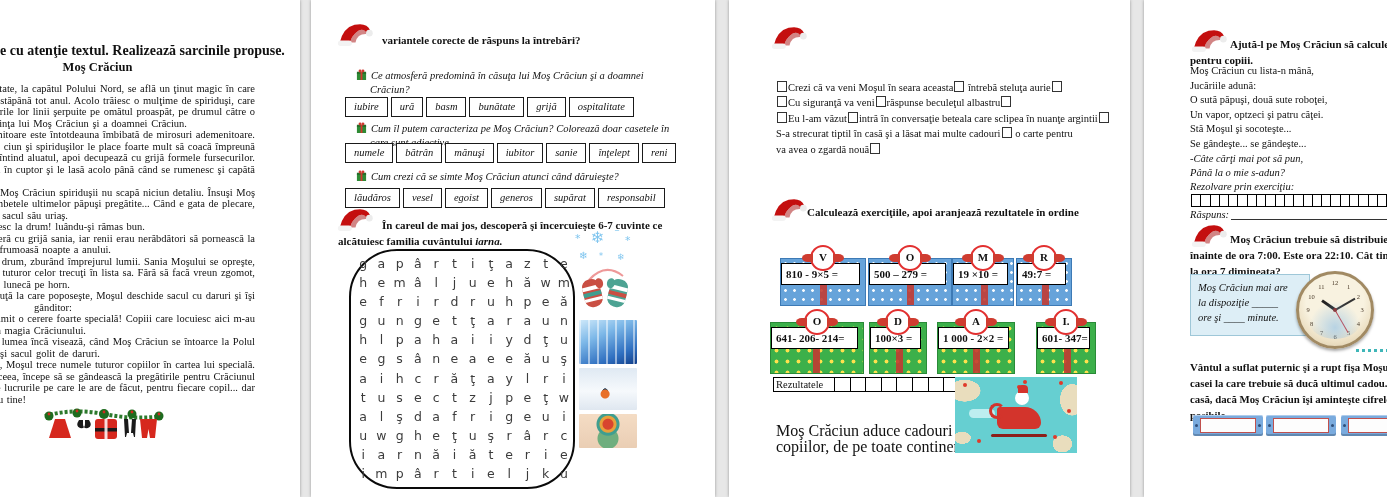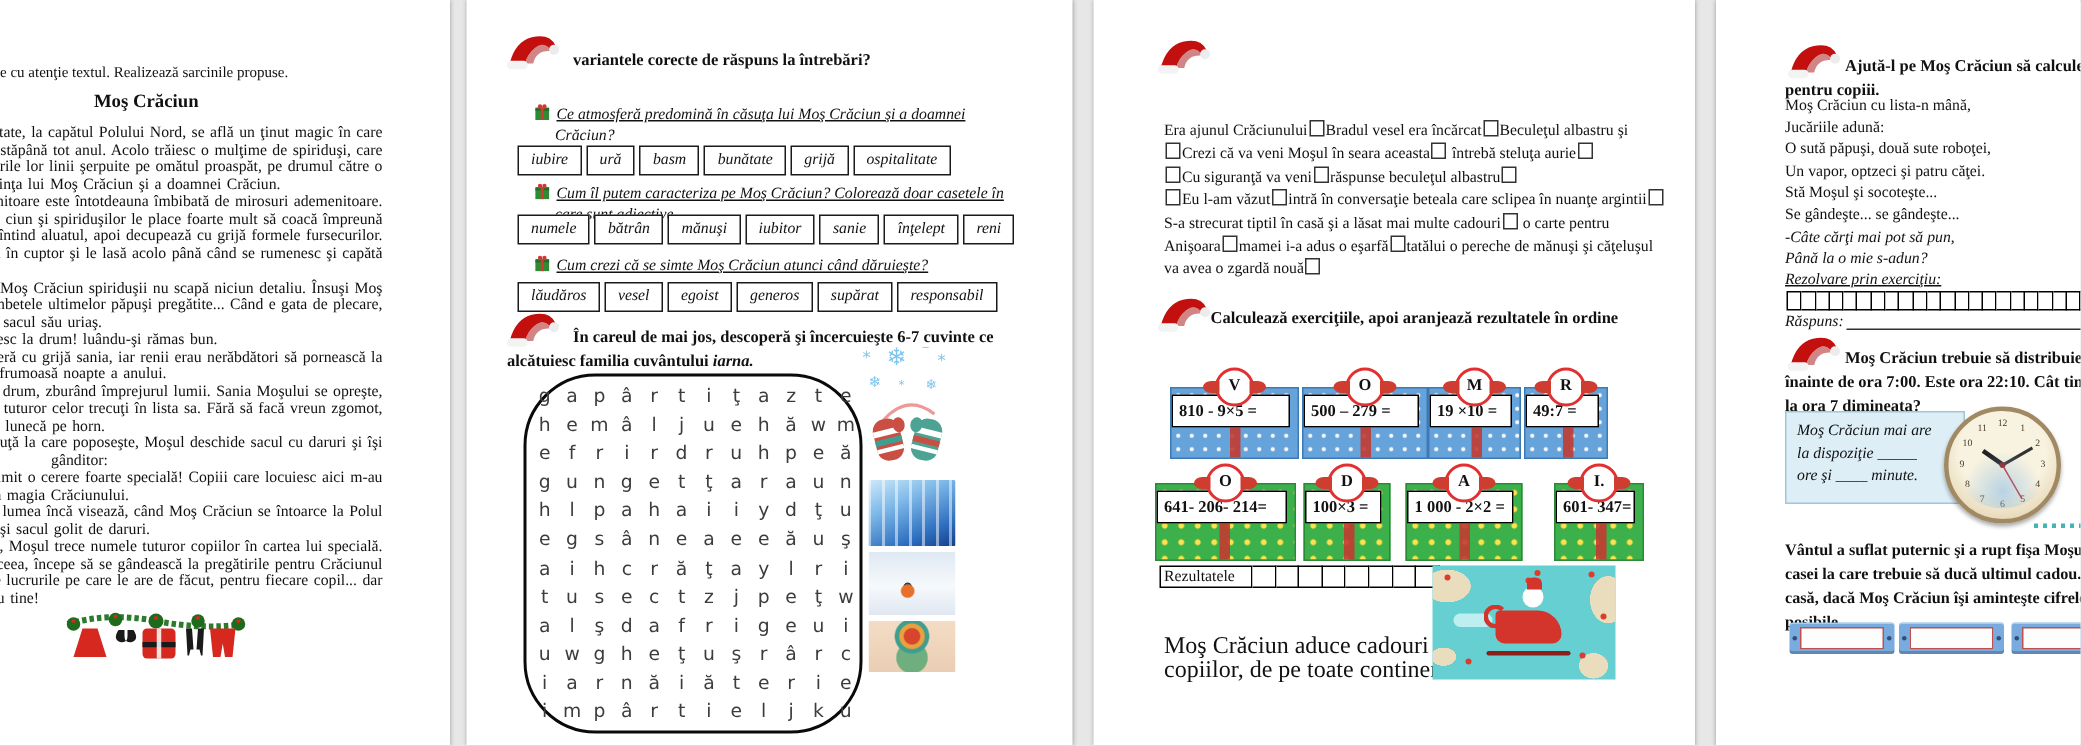--- a/index.html
+++ b/index.html
@@ -5,24 +5,24 @@
   html,body{margin:0;padding:0;}
   body{width:1387px;height:497px;overflow:hidden;background:#e7e7e7;position:relative;
        font-family:"Liberation Serif","DejaVu Serif",serif;color:#111;}
   .page{position:absolute;top:0;height:497px;background:#fff;box-shadow:0 0 3px rgba(0,0,0,.35);}
   .page1{left:-105px;width:405px;}
   .page2{left:311px;width:404px;}
   .page3{left:729px;width:401px;}
   .page4{left:1144px;width:405px;}
   .abs{position:absolute;}
   .it{font-style:italic;}
-  .nowrap{white-space:nowrap;text-decoration:underline;}
+  .nowrap{white-space:nowrap;}
 
   
-  .p1-intro{left:105px;top:43px;font-weight:normal;font-size:10px;white-space:nowrap;}
+  .p1-intro{left:105px;top:43px;font-weight:bold;font-size:14px;white-space:nowrap;}
   .p1-title{left:0;width:405px;top:60px;text-align:center;font-weight:bold;font-size:12.5px;}
   .p1-body{left:-60px;right:45px;top:83px;display:flex;flex-direction:column;align-items:flex-end;
            font-size:10.5px;line-height:11.5px;word-spacing:1px;}
   .p1-body .line{white-space:nowrap;height:11.5px;}
   .garland{left:148px;top:406px;}
 
   
   .hat{width:37px;height:28px;}
   .gift-ico{display:inline-block;width:11px;height:11px;margin-right:4px;vertical-align:-1px;}
   .heading{font-weight:bold;font-size:11px;line-height:15.5px;}
@@ -456,26 +456,24 @@
   <div class="photo ph-sled" style="left:268px;top:368px;width:58px;height:42px"></div>
   <div class="photo ph-kid" style="left:268px;top:414px;width:58px;height:34px"></div>
 </div>
 
 <div class="page page3">
   <svg class="abs hat" style="left:42px;top:24px">
       <use href="#sym-hat"></use>
     </svg>
 
   <div class="abs punct" style="left:47px;top:80px">
-      <div class="pline">Era ajunul Crăciunului<span class="pbox"></span>Bradul vesel era încărcat<span class="pbox"></span>Beculeţul albastru şi</div>
       <div class="pline"><span class="pbox"></span>Crezi că va veni Moşul în seara aceasta<span class="pbox"></span> întrebă steluţa aurie<span class="pbox"></span></div>
       <div class="pline"><span class="pbox"></span>Cu siguranţă va veni<span class="pbox"></span>răspunse beculeţul albastru<span class="pbox"></span></div>
       <div class="pline"><span class="pbox"></span>Eu l-am văzut<span class="pbox"></span>intră în conversaţie beteala care sclipea în nuanţe argintii<span class="pbox"></span></div>
       <div class="pline">S-a strecurat tiptil în casă şi a lăsat mai multe cadouri<span class="pbox"></span> o carte pentru</div>
-      <div class="pline">Anişoara<span class="pbox"></span>mamei i-a adus o eşarfă<span class="pbox"></span>tatălui o pereche de mănuşi şi căţeluşul</div>
       <div class="pline">va avea o zgardă nouă<span class="pbox"></span></div>
     </div>
 
   <svg class="abs hat" style="left:42px;top:196px">
       <use href="#sym-hat"></use>
     </svg>
   <div class="abs heading" style="left:44px;top:205px">
     <div class="line" style="padding-left:34px">Calculează exerciţiile, apoi aranjează rezultatele în ordine</div>
   </div>
 

